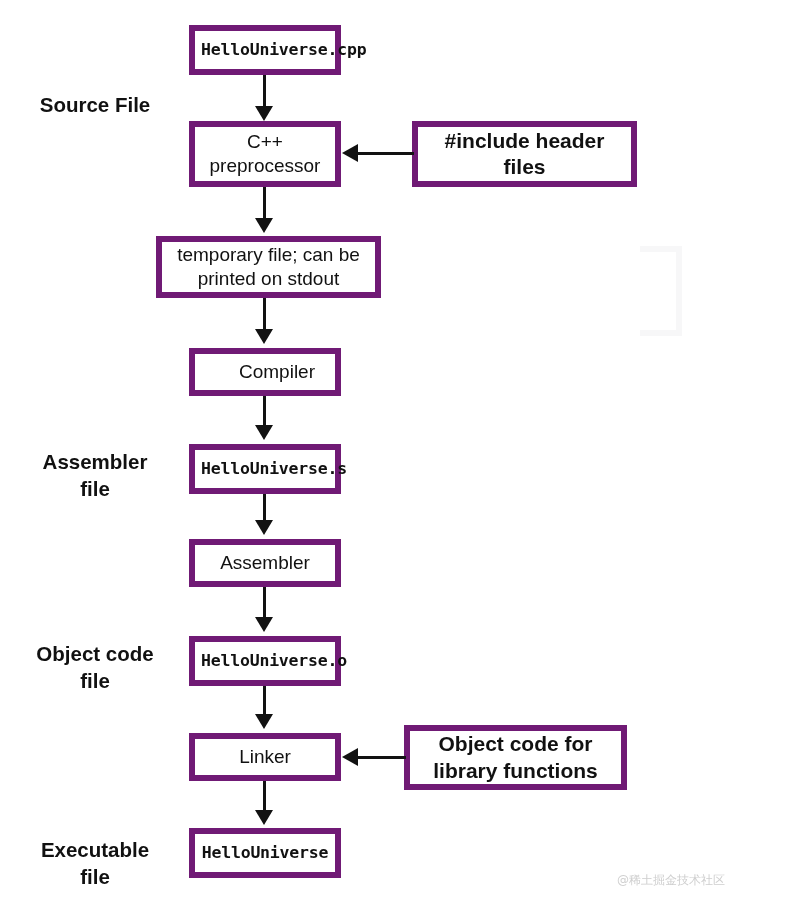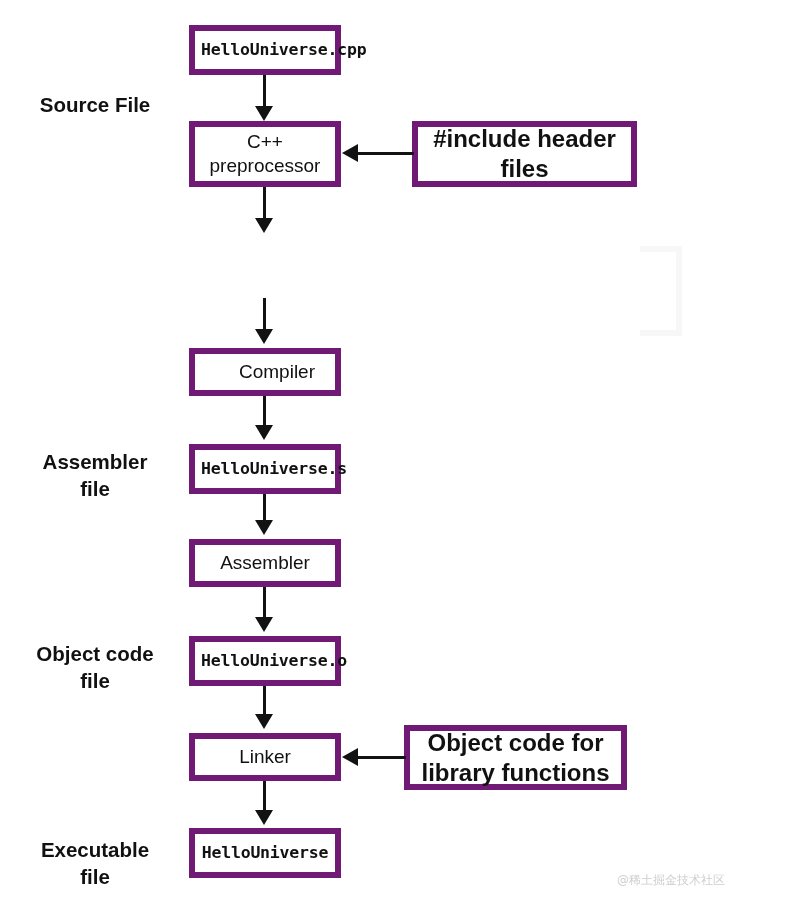--- a/index.html
+++ b/index.html
@@ -47,21 +47,21 @@
     letter-spacing: -0.2px;
   }
   .plain .txt {
     font-family: "Liberation Sans", sans-serif;
     font-weight: 400;
     font-size: 19px;
   }
   .bold .txt {
     font-family: "Liberation Sans", sans-serif;
     font-weight: 700;
-    font-size: 24px;
+    font-size: 21px;
   }
 
   
   .stage-label {
     position: absolute;
     font-family: "Liberation Sans", sans-serif;
     font-weight: 700;
     font-size: 20.5px;
     color: #111111;
     text-align: center;
@@ -137,20 +137,24 @@
   <div class="node plain" style="left:189px; top:121px; width:152px; height:66px;">
     <span class="txt">C++
 preprocessor</span>
   </div>
 
   <div class="node bold" style="left:412px; top:121px; width:225px; height:66px;">
     <span class="txt">#include header
 files</span>
   </div>
 
+  <div class="node plain" style="left:156px; top:236px; width:225px; height:62px;">
+    <span class="txt">temporary file; can be
+printed on stdout</span>
+  </div>
 
   <div class="node plain" style="left:189px; top:348px; width:152px; height:48px;padding-left:24px;">
     <span class="txt">Compiler</span>
   </div>
 
   <div class="node mono" style="left:189px; top:444px; width:152px; height:50px;">
     <span class="txt">HelloUniverse.s</span>
   </div>
 
   <div class="node plain" style="left:189px; top:539px; width:152px; height:48px;">

